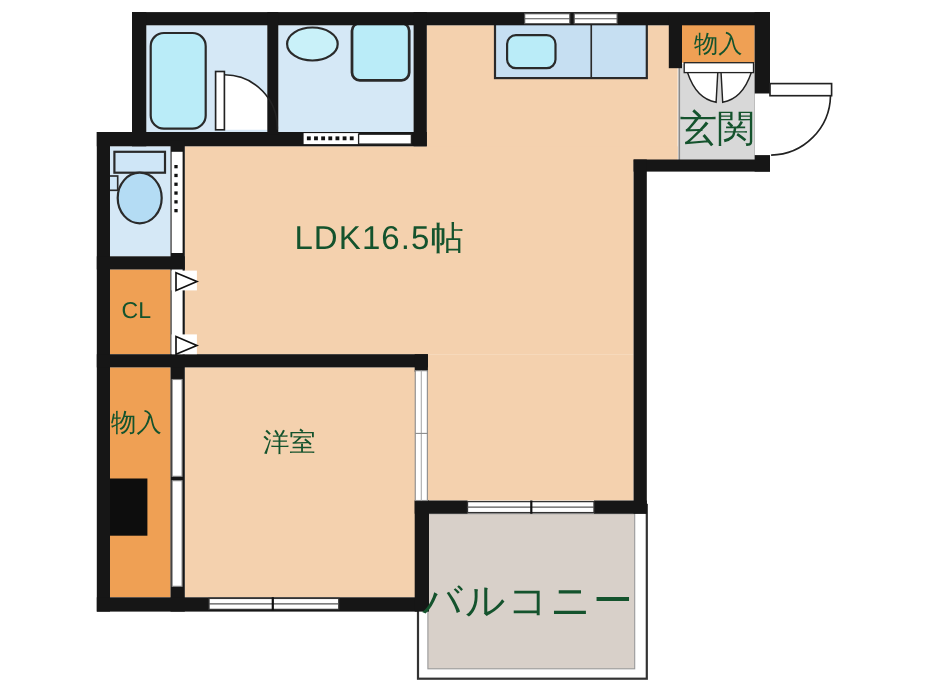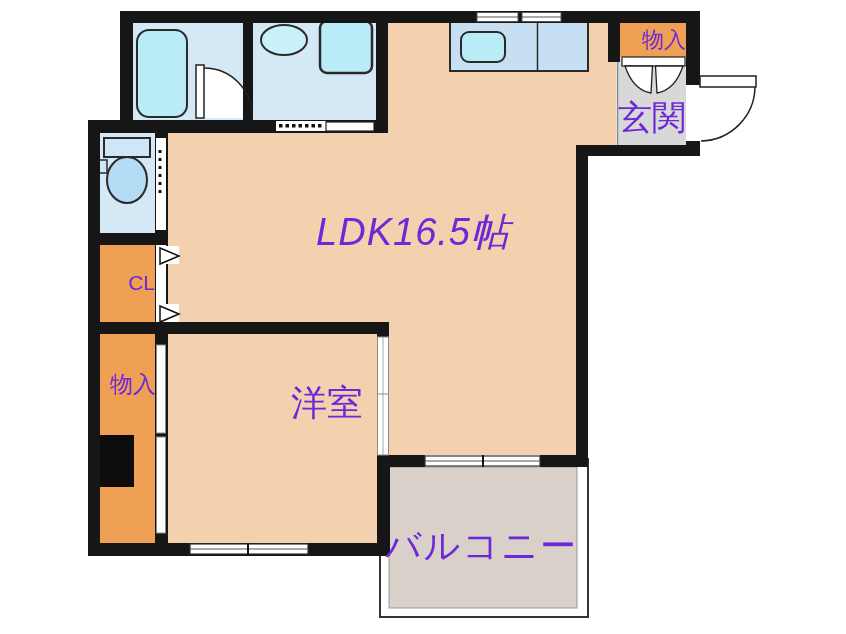--- a/index.html
+++ b/index.html
@@ -1,22 +1,22 @@
 <!DOCTYPE html>
 <html><head>
 <meta charset="utf-8">
 <style>
   html,body{margin:0;padding:0;background:#ffffff;}
   #stage{position:relative;width:846px;height:634px;background:#ffffff;overflow:hidden;
          font-family:"Liberation Sans","DejaVu Sans",sans-serif;}
   #plan-svg{position:absolute;left:0;top:0;}
-  .label{position:absolute;color:#6d28d9;text-align:right;line-height:1.1;
+  .label{position:absolute;color:#14532d;text-align:center;line-height:1.1;
          font-family:"Liberation Sans","DejaVu Sans",sans-serif;white-space:nowrap;}
-  .lbl-ldk{left:180px;top:212px;width:330px;font-size:38px;letter-spacing:1px;font-style:italic;}
-  .lbl-western{left:163px;top:379px;width:200px;font-size:36px;line-height:48px;}
+  .lbl-ldk{left:180px;top:200px;width:330px;font-size:30px;letter-spacing:1px;}
+  .lbl-western{left:163px;top:379px;width:200px;font-size:24px;line-height:48px;}
   .lbl-cl{left:93px;top:271px;width:62px;font-size:21px;}
   .lbl-monoire-left{left:92px;top:372px;width:64px;font-size:23px;}
   .lbl-monoire-top{left:620px;top:28px;width:66px;font-size:22px;}
   .lbl-genkan{left:618px;top:99px;width:68px;font-size:34px;}
   .lbl-balcony{left:383px;top:526px;width:195px;font-size:36px;letter-spacing:2px;}
 </style>
 </head>
 <body>
 
 <div id="stage">

